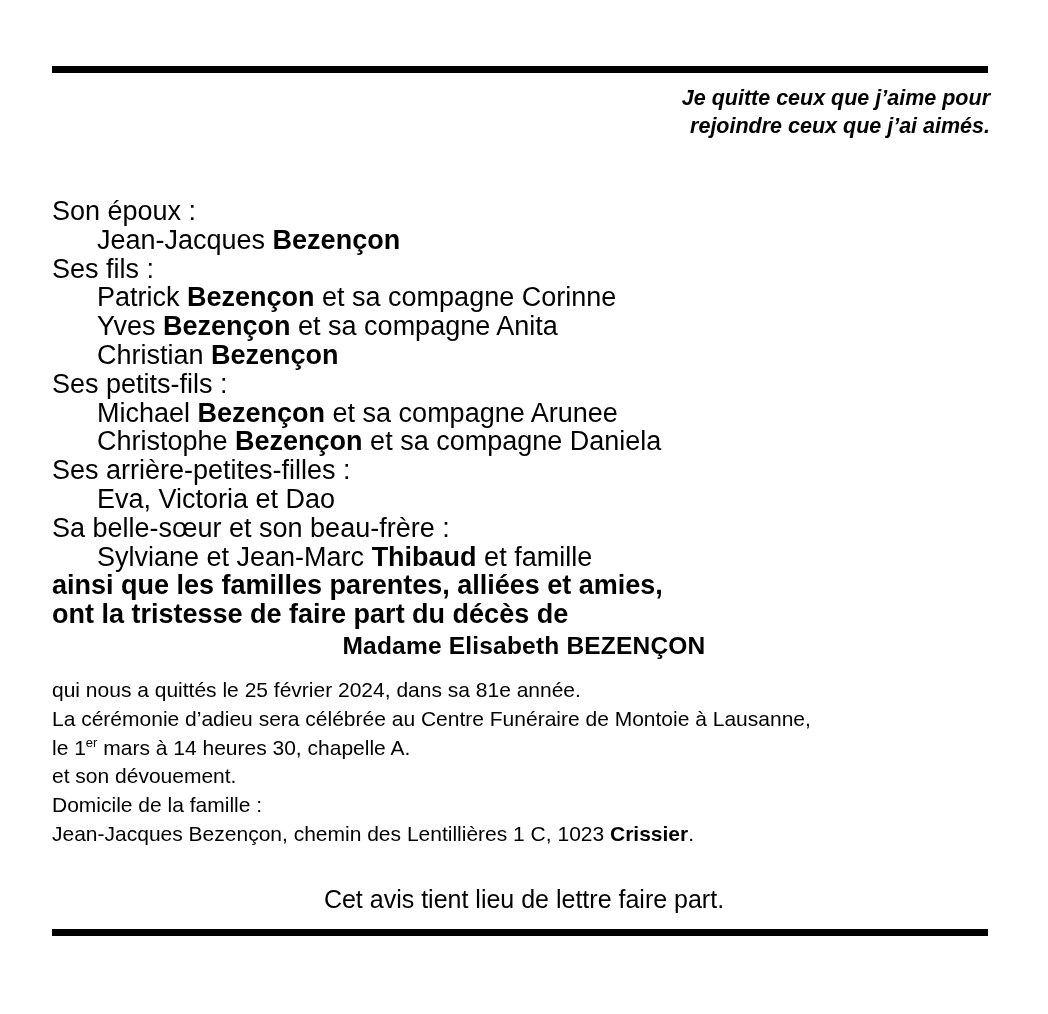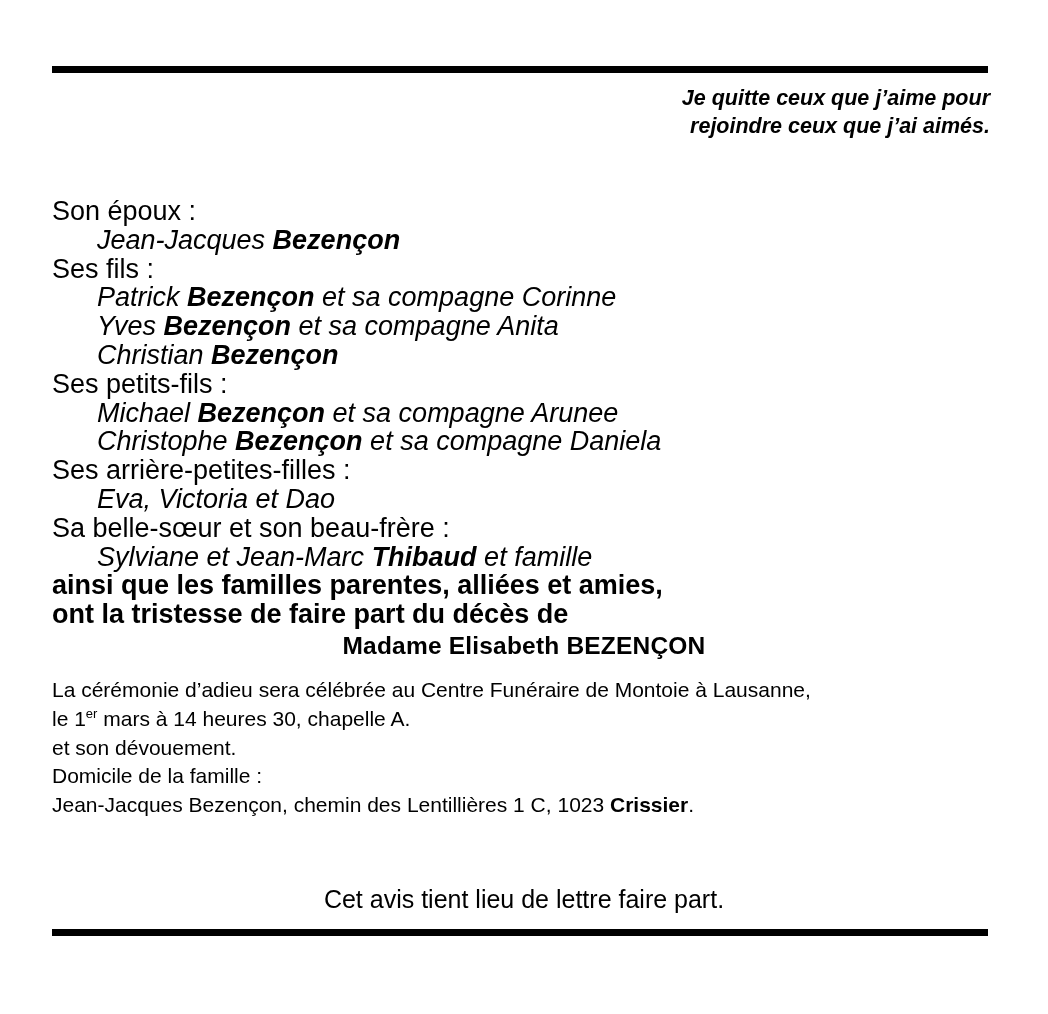--- a/index.html
+++ b/index.html
@@ -55,21 +55,20 @@
     width: 940px;
     font-size: 27px;
     line-height: 28.8px;
   }
   .family .lbl {
     display: block;
   }
   .family .ind {
     display: block;
     padding-left: 45px;
-    font-style: italic;
   }
   .family .plain {
     display: block;
     font-weight: bold;
   }
   b { font-weight: bold; }
   .deceased {
     position: absolute;
     top: 632px;
     left: 0;
@@ -130,20 +129,21 @@
       <span class="ind"><span>Eva, Victoria et Dao</span></span>
       <span class="lbl">Sa belle-sœur et son beau-frère :</span>
       <span class="ind"><span>Sylviane et Jean-Marc </span><b>Thibaud</b><span> et famille</span></span>
       <span class="plain">ainsi que les familles parentes, alliées et amies,</span>
       <span class="plain">ont la tristesse de faire part du décès de</span>
     </div>
 
   <div class="deceased">Madame Elisabeth BEZENÇON</div>
 
   <div class="details">
+    <div>qui nous a quittés le 25 février 2024, dans sa 81e année.</div>
     <div>La cérémonie d’adieu sera célébrée au Centre Funéraire de Montoie à Lausanne,</div>
     <div>
       <span>le  1</span><sup>er</sup><span> mars à 14 heures 30, chapelle A.</span>
     </div>
     <div>et son dévouement.</div>
     <div>Domicile de la famille :</div>
     <div>
       <span>Jean-Jacques Bezençon, chemin des Lentillières 1 C, 1023 </span><b>Crissier</b><span>.</span>
     </div>
   </div>

